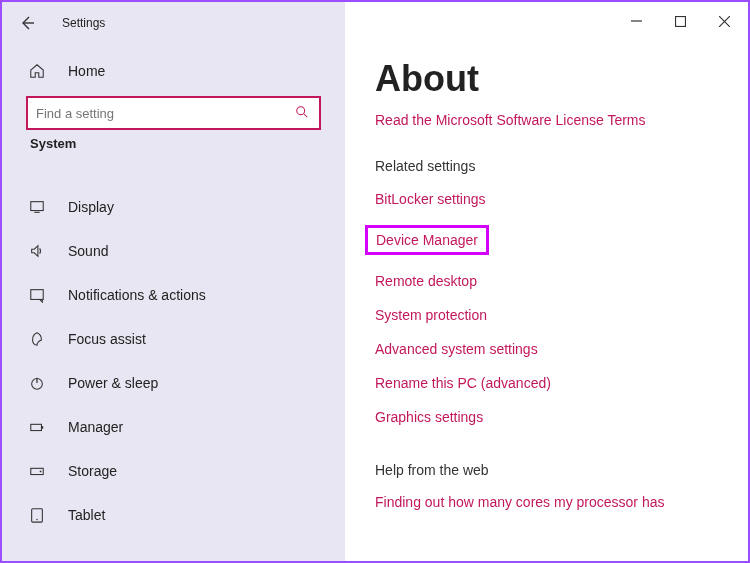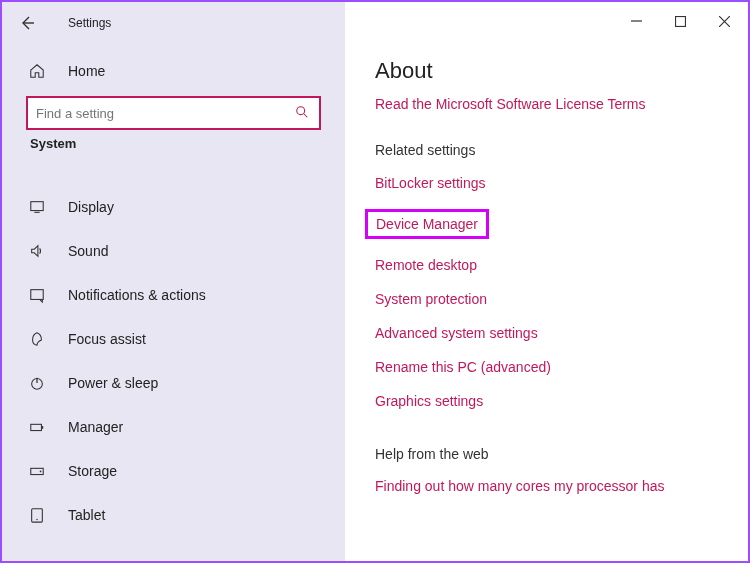--- a/index.html
+++ b/index.html
@@ -1,42 +1,42 @@
 <!DOCTYPE html>
 <html><head>
   <meta charset="utf-8">
   <style>
     * { margin: 0; padding: 0; box-sizing: border-box; font-family: 'Segoe UI', sans-serif; }
     body { width: 750px; height: 563px; border: 2px solid #9b4dff; display: flex; overflow: hidden; background: #fff; }
     
     .sidebar { width: 343px; background: #e8e6f2; display: flex; flex-direction: column; }
     .titlebar { height: 42px; display: flex; align-items: center; padding: 0 14px; }
     .back-btn { width: 22px; height: 22px; display: flex; align-items: center; justify-content: center; }
-    .titlebar-label { font-size: 12px; margin-left: 30px; color: #222; }
+    .titlebar-label { font-size: 12px; margin-left: 24px; color: #222; }
     
     .home-row { display: flex; align-items: center; padding: 8px 26px 10px 26px; margin-top: 10px; }
     .home-icon { width: 18px; height: 18px; margin-right: 22px; display: flex; align-items: center; justify-content: center; }
     .home-label { font-size: 14px; color: #222; }
     
     .search-box { margin: 6px 24px 6px 24px; border: 2px solid #c2185b; height: 34px; display: flex; align-items: center; padding: 0 8px; background: #fff; }
     .search-input { border: none; outline: none; flex: 1; font-size: 13px; color: #888; background: transparent; }
     .search-icon { width: 16px; height: 16px; color: #c2185b; }
     
     .category-label { font-size: 13px; font-weight: 600; color: #222; padding: 0 28px 10px 28px; }
     
     .nav-list { margin-top: 24px; display: flex; flex-direction: column; }
     .nav-item { display: flex; align-items: center; padding: 13px 26px; cursor: pointer; }
     .nav-icon { width: 18px; height: 18px; margin-right: 22px; display: flex; align-items: center; justify-content: center; color: #333; }
     .nav-label { font-size: 14px; color: #222; }
     
     .content { flex: 1; background: #fff; display: flex; flex-direction: column; position: relative; }
     .window-controls { height: 42px; display: flex; justify-content: flex-end; align-items: flex-start; padding-top: 4px; padding-right: 2px; }
     .wc-btn { width: 44px; height: 30px; display: flex; align-items: center; justify-content: center; color: #333; }
     
-    .page-title { font-size: 22px; font-weight: 400; color: #222; padding: 14px 30px 12px 30px; }
+    .page-title { font-size: 36px; font-weight: 700; color: #222; padding: 14px 30px 12px 30px; }
     .top-link { font-size: 14px; color: #c2185b; padding: 0 30px 30px 30px; }
     
     .section-label { font-size: 14px; color: #333; padding: 0 44px 8px 30px; }
     .link-list { display: flex; flex-direction: column; padding: 0 30px; }
     .link-item { font-size: 14px; color: #c2185b; padding: 9px 0; }
     .link-highlight { display: inline-block; border: 3px solid #d500f9; padding: 4px 8px; margin-left: -10px; }
     
     .help-section { margin-top: 28px; }
     .help-link { font-size: 14px; color: #c2185b; padding: 8px 30px; }
   </style>

